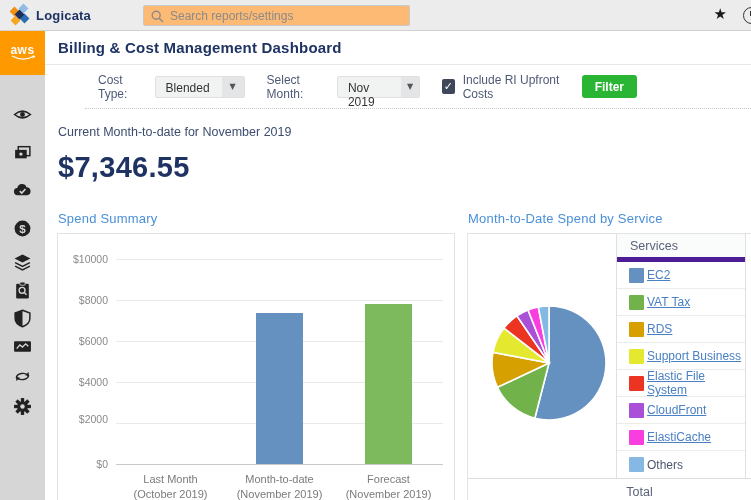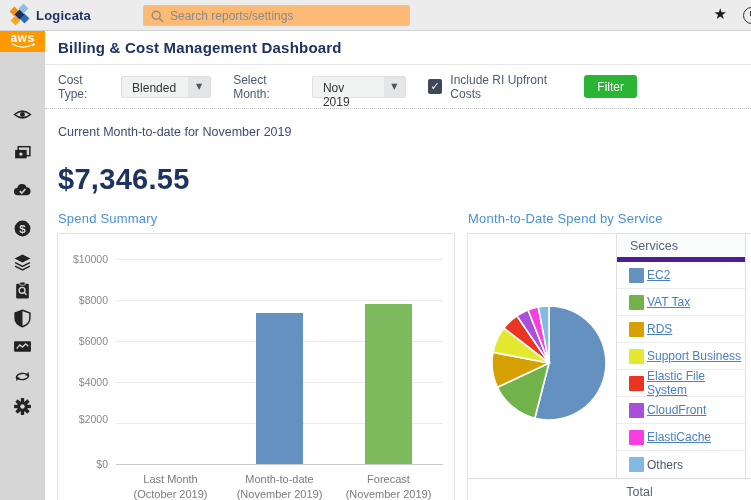--- a/index.html
+++ b/index.html
@@ -27,44 +27,44 @@
     font-family:"Liberation Sans", sans-serif; font-size:12px; color:#333; background:transparent;
   }
   .searchbox input::placeholder { color:#8a8a8a; }
   .star { position:absolute; right:24px; top:5px; font-size:15px; color:#1a1a1a;
           font-family:"DejaVu Sans", sans-serif; cursor:pointer; }
   .clock { position:absolute; right:-9px; top:7px; width:17px; height:17px;
            border:1.5px solid #333; border-radius:50%; }
   .clock:after { content:""; position:absolute; left:6px; top:3px; width:1.5px; height:5px; background:#333; }
   
   .sidebar { position:absolute; left:0; top:31px; width:45px; height:469px; background:#d6d6d6; z-index:4; }
-  .aws-tile { position:absolute; left:0; top:0; width:45px; height:21px; background:#ff9900;
+  .aws-tile { position:absolute; left:0; top:0; width:45px; height:44px; background:#ff9900;
               display:flex; flex-direction:column; align-items:center; justify-content:center; cursor:pointer; }
   .aws-word { color:#fff; font-size:12px; font-weight:bold; line-height:10px; letter-spacing:.5px; }
   .nav-icon { position:absolute; left:0; width:45px; display:flex; justify-content:center; cursor:pointer; }
   
   .main { position:absolute; left:45px; top:31px; width:706px; height:469px; background:#fff; }
   .title-row { height:34px; border-bottom:1px solid #e8e8e8; display:flex; align-items:center; padding-left:13px; }
   .page-title { font-size:15px; font-weight:bold; color:#1f3363; letter-spacing:.2px; }
-  .filter-row { height:44px; border-bottom:1px dotted #c9c9c9; display:flex; align-items:center; padding-left:13px; }
+  .filter-row { height:44px; border-bottom:1px dotted #c9c9c9; display:flex; align-items:center; padding-left:13px;margin-left:40px; }
   .flabel { font-size:12px; color:#4e5a75; margin-right:8px; }
   .select { display:flex; align-items:stretch; height:22px; background:#f1f2f2; border:1px solid #e0e0e0;
             border-radius:2px; margin-right:22px; cursor:pointer; }
   .select .val { font-size:12px; color:#333; padding:4px 12px 0 10px; min-width:58px; }
   .select .arr { width:22px; background:#e3e5e6; color:#555; font-size:8px; display:flex;
                  align-items:center; justify-content:center; font-family:"DejaVu Sans", sans-serif; }
   .checkbox { width:15px; height:15px; background:#3e4859; border-radius:2px; color:#fff; font-size:11px;
               line-height:15px; text-align:center; margin-right:8px; cursor:pointer;
               font-family:"DejaVu Sans", sans-serif; }
   .filter-btn { margin-left:auto; margin-right:114px; height:23px; padding:0 13px; background:#2bb535;
-                color:#fff; font-size:12px; font-weight:normal; border:none; border-radius:3px;
+                color:#fff; font-size:12px; font-weight:bold; border:none; border-radius:3px;
                 font-family:"Liberation Sans", sans-serif; cursor:pointer; }
   .summary { padding:16px 0 0 13px; }
   .summary-caption { font-size:12.5px; color:#3d4d70; }
-  .summary-amount { font-size:29px; font-weight:bold; color:#1f3363; margin-top:24px; letter-spacing:.3px; }
+  .summary-amount { font-size:29px; font-weight:bold; color:#1f3363; margin-top:12px; letter-spacing:.3px; }
   .section-header { position:absolute; font-size:13px; color:#4a90d9; letter-spacing:.2px; }
   #hdr-left { left:13px; top:180px; }
   #hdr-right { left:423px; top:180px; }
   
   .bar-panel { position:absolute; left:12px; top:202px; width:398px; height:300px;
                border:1px solid #e3e3e3; background:#fff; }
   #bar-chart { position:relative; width:100%; height:100%; }
   .gridline { position:absolute; height:1px; background:#e9e9e9; }
   .gridline.baseline { background:#c9c9c9; }
   .ytick { position:absolute; left:0; width:50px; text-align:right; font-size:10.5px; color:#8a8a8a; }

